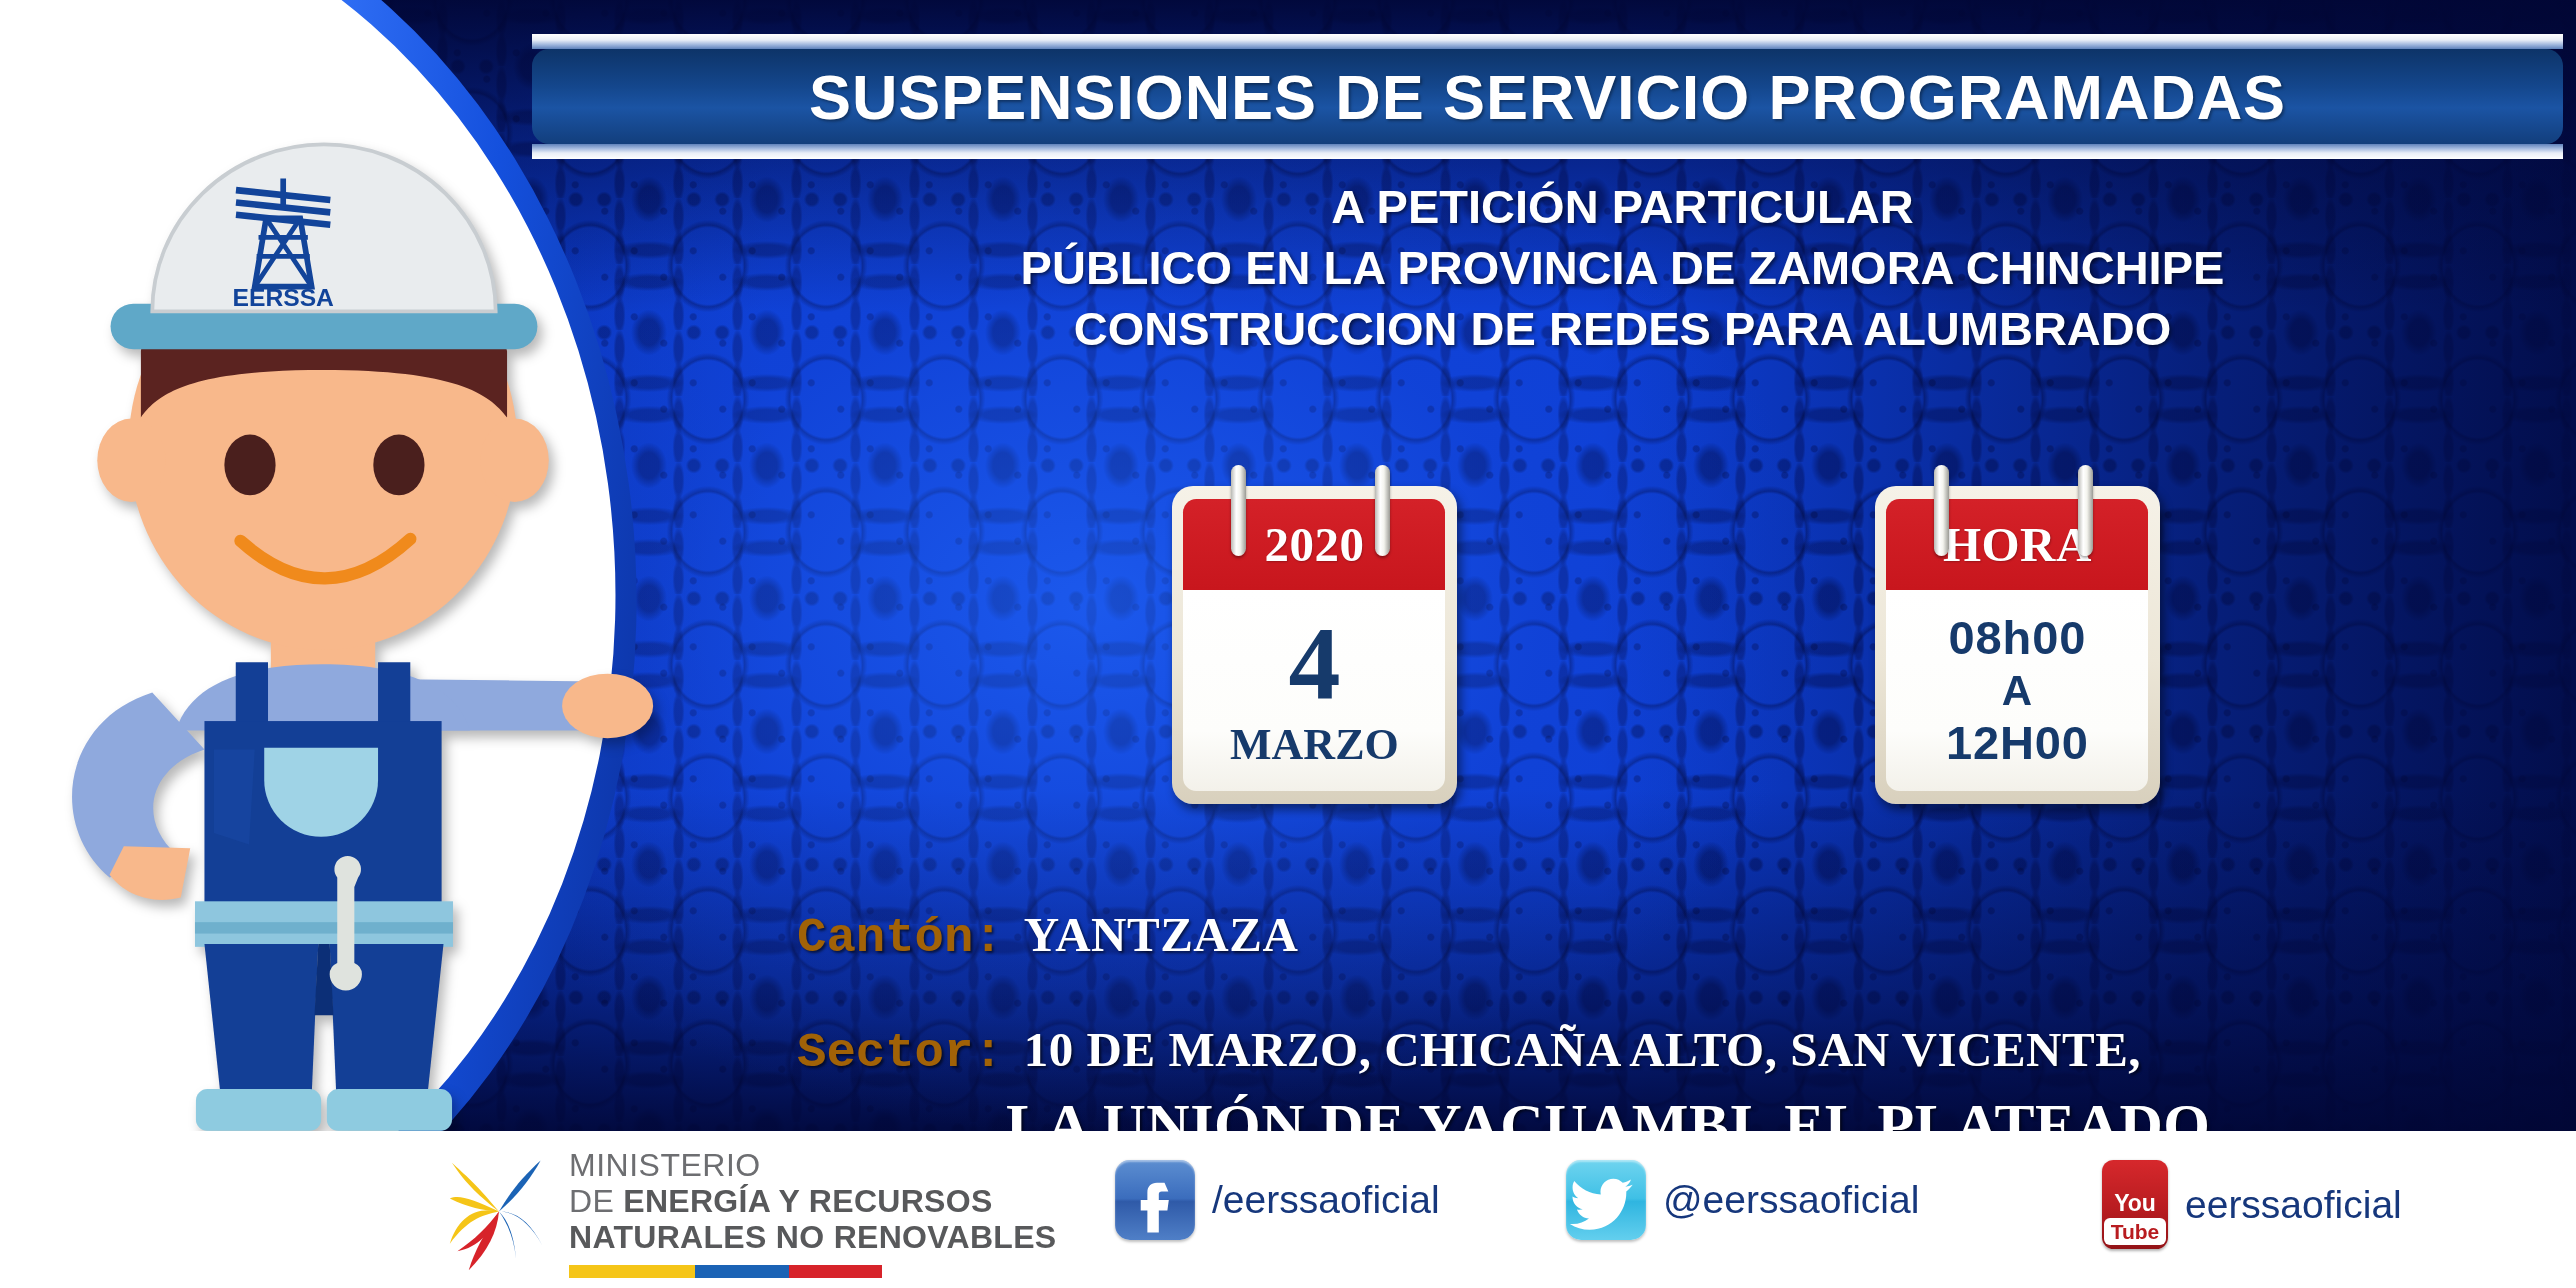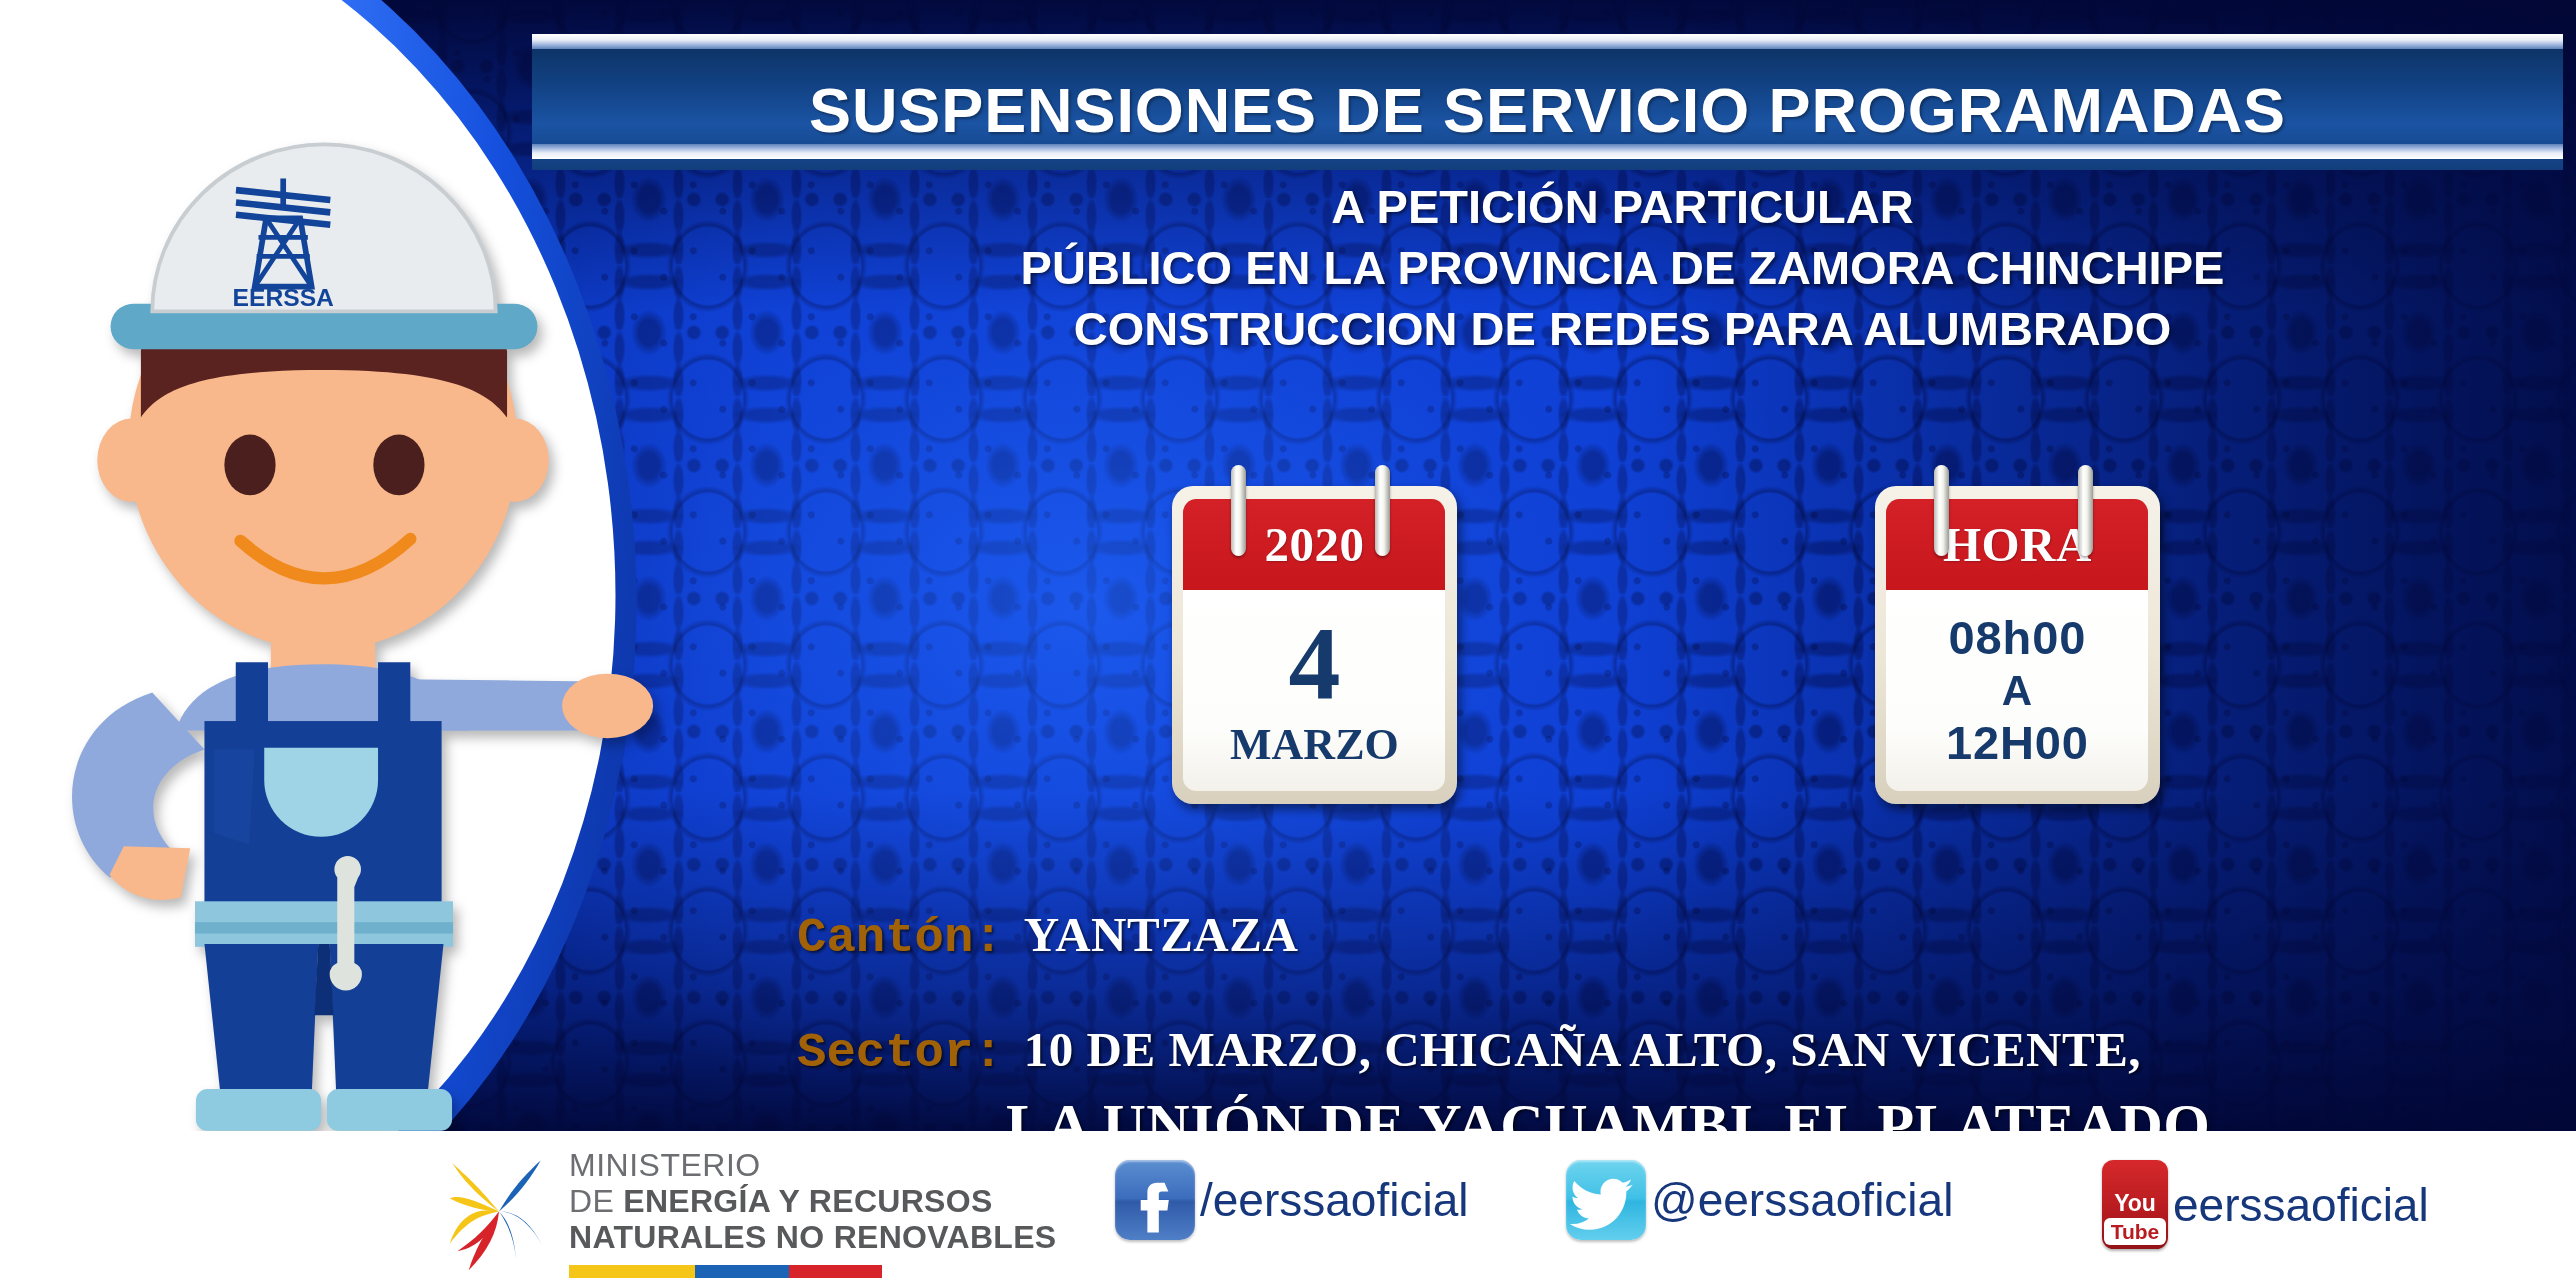--- a/index.html
+++ b/index.html
@@ -67,23 +67,23 @@
   .banner-wrap{position:absolute;left:532px;top:34px;width:2031px;height:125px;}
   .banner-edge-top{
     position:absolute;left:0;top:0;width:100%;height:15px;
     background:linear-gradient(to bottom,#ffffff 0%,#e9eef7 40%,#9fb6dd 72%,#5f82bb 100%);
   }
   .banner-edge-bot{
     position:absolute;left:0;bottom:0;width:100%;height:15px;
     background:linear-gradient(to top,#ffffff 0%,#e9eef7 40%,#9fb6dd 72%,#5f82bb 100%);
   }
   .banner-body{
-    position:absolute;left:0;top:15px;width:100%;height:121px;
+    position:absolute;left:0;top:15px;width:100%;height:95px;
     background:linear-gradient(to bottom,#0d3468 0%,#14478d 40%,#1b54a4 62%,#123e7c 100%);
-    display:flex;align-items:center;justify-content:center;
+    display:flex;align-items:center;justify-content:center;border-radius:17px;
   }
   .banner-title{
     color:#ffffff;font-weight:bold;font-size:63px;letter-spacing:0.9px;
     white-space:nowrap;text-shadow:1.9px 1.9px 2.8px rgba(0,0,0,.35);
     font-family:"Liberation Sans",sans-serif;
   }
 
   
   .subtitle{
     position:absolute;left:721px;top:176px;width:1803px;text-align:center;
@@ -167,21 +167,21 @@
   .min-l2 b{color:#58595b;}
   .min-l3{font-size:32px;color:#58595b;font-weight:bold;letter-spacing:0.3px;line-height:1.12;font-family:"Liberation Sans",sans-serif;}
   .flagbar{display:flex;margin-top:9.5px;height:13.3px;width:313px;}
   .flagbar i{display:block;height:100%;}
   .fb-y{flex:1.35;background:#f5c518;}
   .fb-b{flex:1;background:#1b63b5;}
   .fb-r{flex:1;background:#d7232a;}
 
   .social{position:absolute;top:1160px;display:flex;align-items:center;}
   .social .handle{
-    font-size:46px;color:#16377c;font-family:"Liberation Sans",sans-serif;margin-left:5px;white-space:nowrap;
+    font-size:39px;color:#16377c;font-family:"Liberation Sans",sans-serif;margin-left:17px;white-space:nowrap;
   }
   #soc-fb{left:1115px;}
   #soc-tw{left:1566px;text-align:center;}
   #soc-yt{left:2102px;}
 
   .ic{flex:none;}
   .ic-fb{width:80px;height:80px;border-radius:15px;
     background:linear-gradient(to bottom,#5c8ed1 0%,#3b6dbd 48%,#2f5aa8 52%,#4f7fc7 100%);
     box-shadow:inset 0 1.9px 1.9px rgba(255,255,255,.45),0 1.9px 2.8px rgba(0,0,0,.25);
     position:relative;}

